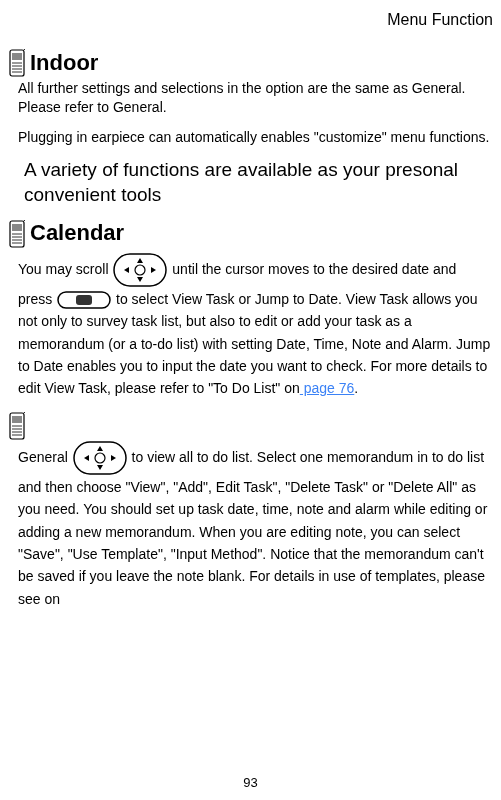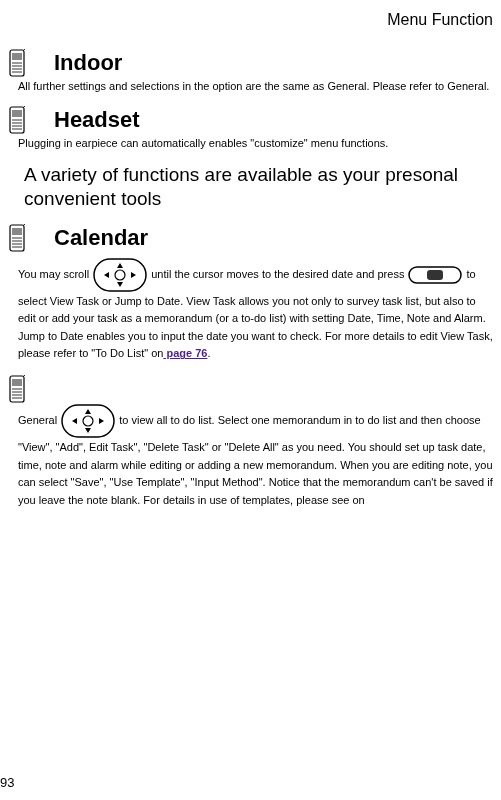--- a/index.html
+++ b/index.html
@@ -19,37 +19,37 @@
       font-size: 16px;
       margin-bottom: 18px;
       padding-right: 2px;
     }
     .section {
       margin-bottom: 12px;
     }
     .section-header {
       display: flex;
       align-items: center;
-      gap: 24px;
+      gap: 0;
       margin-bottom: 2px;
     }
     .section-title {
       font-size: 22px;
       font-weight: bold;
     }
     .phone-icon {
       width: 24px;
       height: 28px;
     }
     .circle-icon {
       width: 24px;
       height: 24px;
     }
     .body-text {
-      font-size: 11px;
+      font-size: 14px;
       padding-left: 12px;
       padding-right: 2px;
     }
     .body-text-noindent {
       font-size: 19px;
       padding-right: 2px;
     }
     .nav-icon {
       display: inline-block;
       vertical-align: middle;
@@ -57,24 +57,24 @@
       height: 36px;
     }
     .key-icon {
       display: inline-block;
       vertical-align: middle;
       width: 56px;
       height: 20px;
     }
     .link {
       text-decoration: underline;
-      color: #4c1d95;
-      font-weight: bold;
+      color: #3b82f6;
     }
     .page-number {
+      text-align: center;
       font-size: 13px;
       position: absolute;
       bottom: 8px;
       left: 0;
       right: 0;
     }
     .inline-mix {
       line-height: 1.6;
     }
   </style>
@@ -95,34 +95,20 @@
         <line x1="6" y1="23" x2="16" y2="23" stroke="#000" stroke-width="0.8"></line>
         <line x1="18" y1="1" x2="20" y2="-2" stroke="#000" stroke-width="1"></line>
       </svg>
     </span>
     <span class="section-title">Indoor</span>
   </div>
   <div class="body-text">All further settings and selections in the option are the same as General. Please refer to General.</div>
 </div>
 
 <div class="section">
-  <div class="section-header">
-    <span class="phone-icon">
-      <svg width="24" height="28" viewBox="0 0 24 28">
-        <rect x="4" y="1" width="14" height="26" rx="2" fill="#fff" stroke="#000" stroke-width="1.2"></rect>
-        <rect x="6" y="4" width="10" height="7" fill="#888"></rect>
-        <line x1="6" y1="14" x2="16" y2="14" stroke="#000" stroke-width="0.8"></line>
-        <line x1="6" y1="17" x2="16" y2="17" stroke="#000" stroke-width="0.8"></line>
-        <line x1="6" y1="20" x2="16" y2="20" stroke="#000" stroke-width="0.8"></line>
-        <line x1="6" y1="23" x2="16" y2="23" stroke="#000" stroke-width="0.8"></line>
-        <line x1="18" y1="1" x2="20" y2="-2" stroke="#000" stroke-width="1"></line>
-      </svg>
-    </span>
-    <span class="section-title">Headset</span>
-  </div>
   <div class="body-text">Plugging in earpiece can automatically enables "customize" menu functions.</div>
 </div>
 
 <div class="section">
   <div class="body-text-noindent" style="padding-left:18px;">A variety of functions are available as your presonal convenient tools</div>
 </div>
 
 <div class="section">
   <div class="section-header" style="margin-bottom:4px;">
     <span class="phone-icon">

